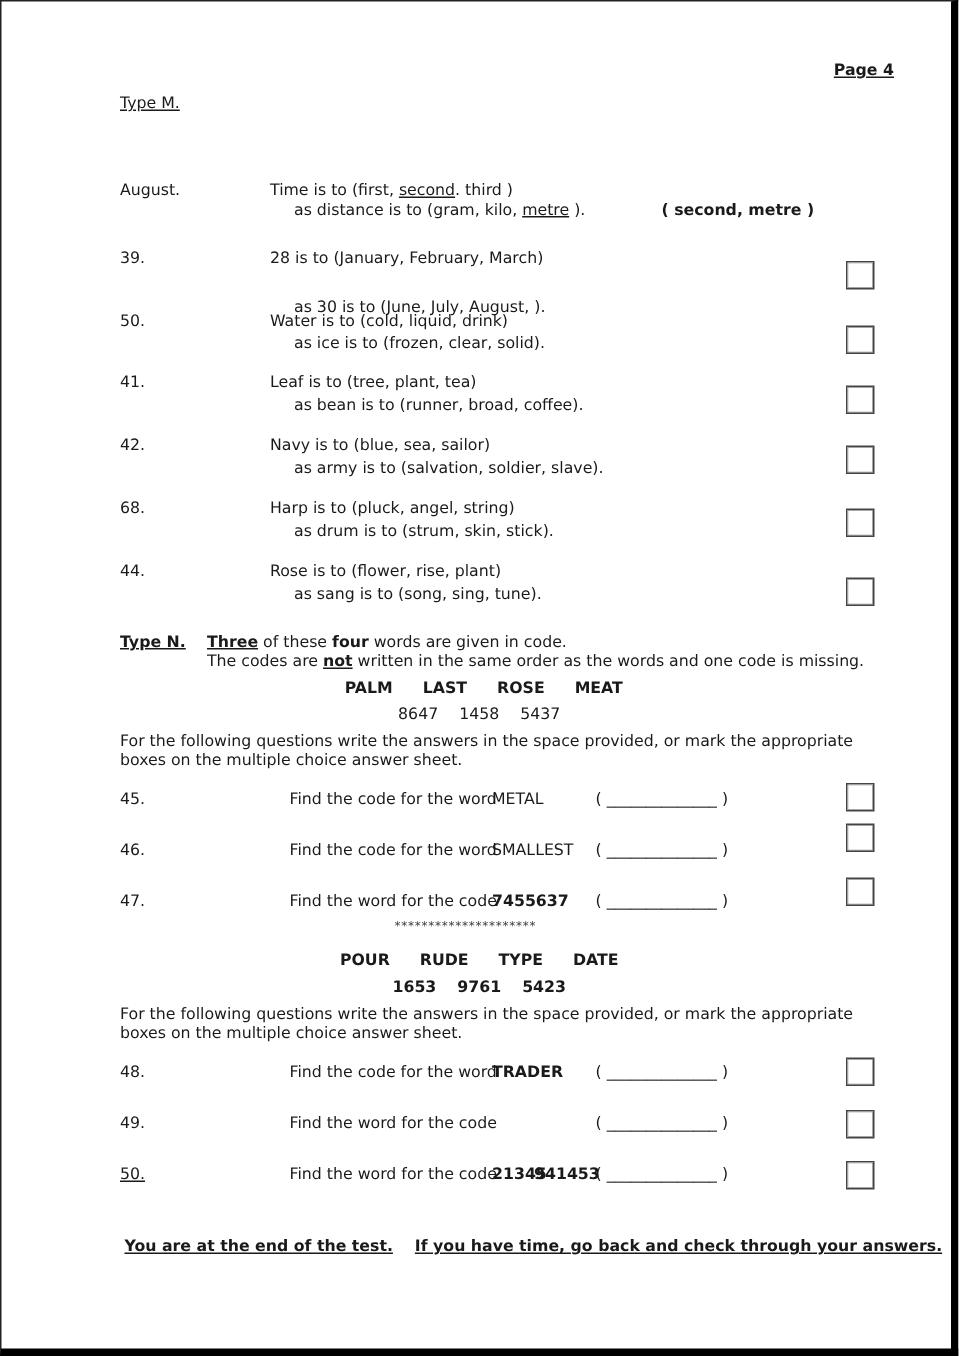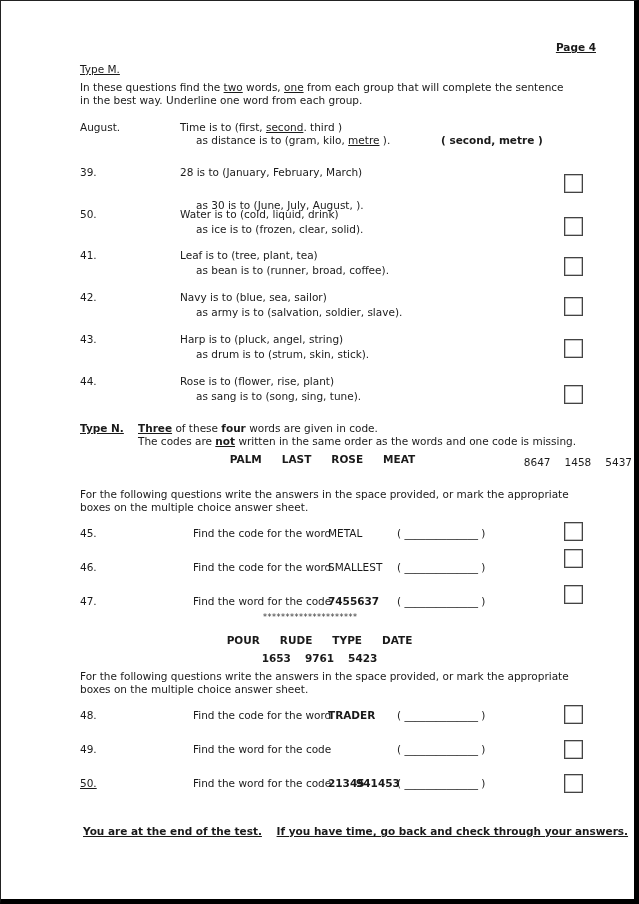--- a/index.html
+++ b/index.html
@@ -38,23 +38,20 @@
 </style>
 </head>
 <body>
 
 <div class="page">
 
   <div class="abs page-num">Page 4</div>
 
   <div class="abs section-title" style="top:62px;">Type M.</div>
 
-  <div class="abs para" style="top:80px;">
-    <span>In these questions find the </span><span class="u">two</span><span> words, </span><span class="u">one</span><span> from each group that will complete the sentence in the best way.  Underline one word from each group.</span>
-  </div>
 
   <div class="abs qnum" style="top:120px;">August.</div>
   <div class="abs q1" style="top:120px;">
     <span>Time is to (first, </span><span class="u">second</span><span>. third )</span>
   </div>
   <div class="abs q2" style="top:133px;">
     <span>as distance is to (gram, kilo, </span><span class="u">metre</span><span> ).</span>
   </div>
   <div class="abs b" style="left:440px; top:133px;">( second, metre )</div>
 
@@ -71,42 +68,42 @@
   <div class="abs qnum" style="top:248px;">41.</div>
   <div class="abs q1" style="top:248px;">Leaf is to (tree,  plant,  tea)</div>
   <div class="abs q2" style="top:263px;">as bean is to (runner,  broad,  coffee).</div>
   <div class="checkbox" style="top:256px;"></div>
 
   <div class="abs qnum" style="top:290px;">42.</div>
   <div class="abs q1" style="top:290px;">Navy is to (blue,  sea,  sailor)</div>
   <div class="abs q2" style="top:305px;">as army is to (salvation, soldier, slave).</div>
   <div class="checkbox" style="top:296px;"></div>
 
-  <div class="abs qnum" style="top:332px;">43.</div>
+  <div class="abs qnum" style="top:332px;">68.</div>
   <div class="abs q1" style="top:332px;">Harp is to (pluck,  angel,  string)</div>
   <div class="abs q2" style="top:347px;">as drum is to (strum,  skin,  stick).</div>
   <div class="checkbox" style="top:338px;"></div>
 
   <div class="abs qnum" style="top:374px;">44.</div>
   <div class="abs q1" style="top:374px;">Rose is to (flower,  rise,  plant)</div>
   <div class="abs q2" style="top:389px;">as sang is to (song,  sing,  tune).</div>
   <div class="checkbox" style="top:384px;"></div>
 
   <div class="abs b u" style="left:79px; top:421px; font-weight:bold;">Type N.</div>
   <div class="abs" style="left:137px; top:434px;">
     <span>The codes are </span><span class="b u">not</span><span> written in the same order as the words and one code is missing.</span>
   </div>
   <div class="abs" style="left:137px; top:421px;">
     <span class="b u">Three</span><span> of these </span><span class="b">four</span><span> words are given in code.</span>
   </div>
 
   <div class="abs center b codewords" style="top:452px; left:2px;">
     <span>PALM</span><span>LAST</span><span>ROSE</span><span>MEAT</span>
   </div>
-  <div class="abs center codes" style="top:455px; left:-1px;text-align:right;">
+  <div class="abs center codes" style="top:469px; left:-1px;">
     <span>8647</span><span>1458</span><span>5437</span>
   </div>
 
   <div class="abs para" style="top:487px;">For the following questions write the answers in the space provided, or mark the appropriate boxes on the multiple choice answer sheet.</div>
 
   <div class="abs qnum" style="top:526px;">45.</div>
   <div class="abs findtext" style="top:526px;">Find the code for the word</div>
   <div class="abs findval" style="top:526px;">METAL</div>
   <div class="abs blank" style="top:526px;">( ______________ )</div>
   <div class="checkbox" style="top:521px;"></div>

